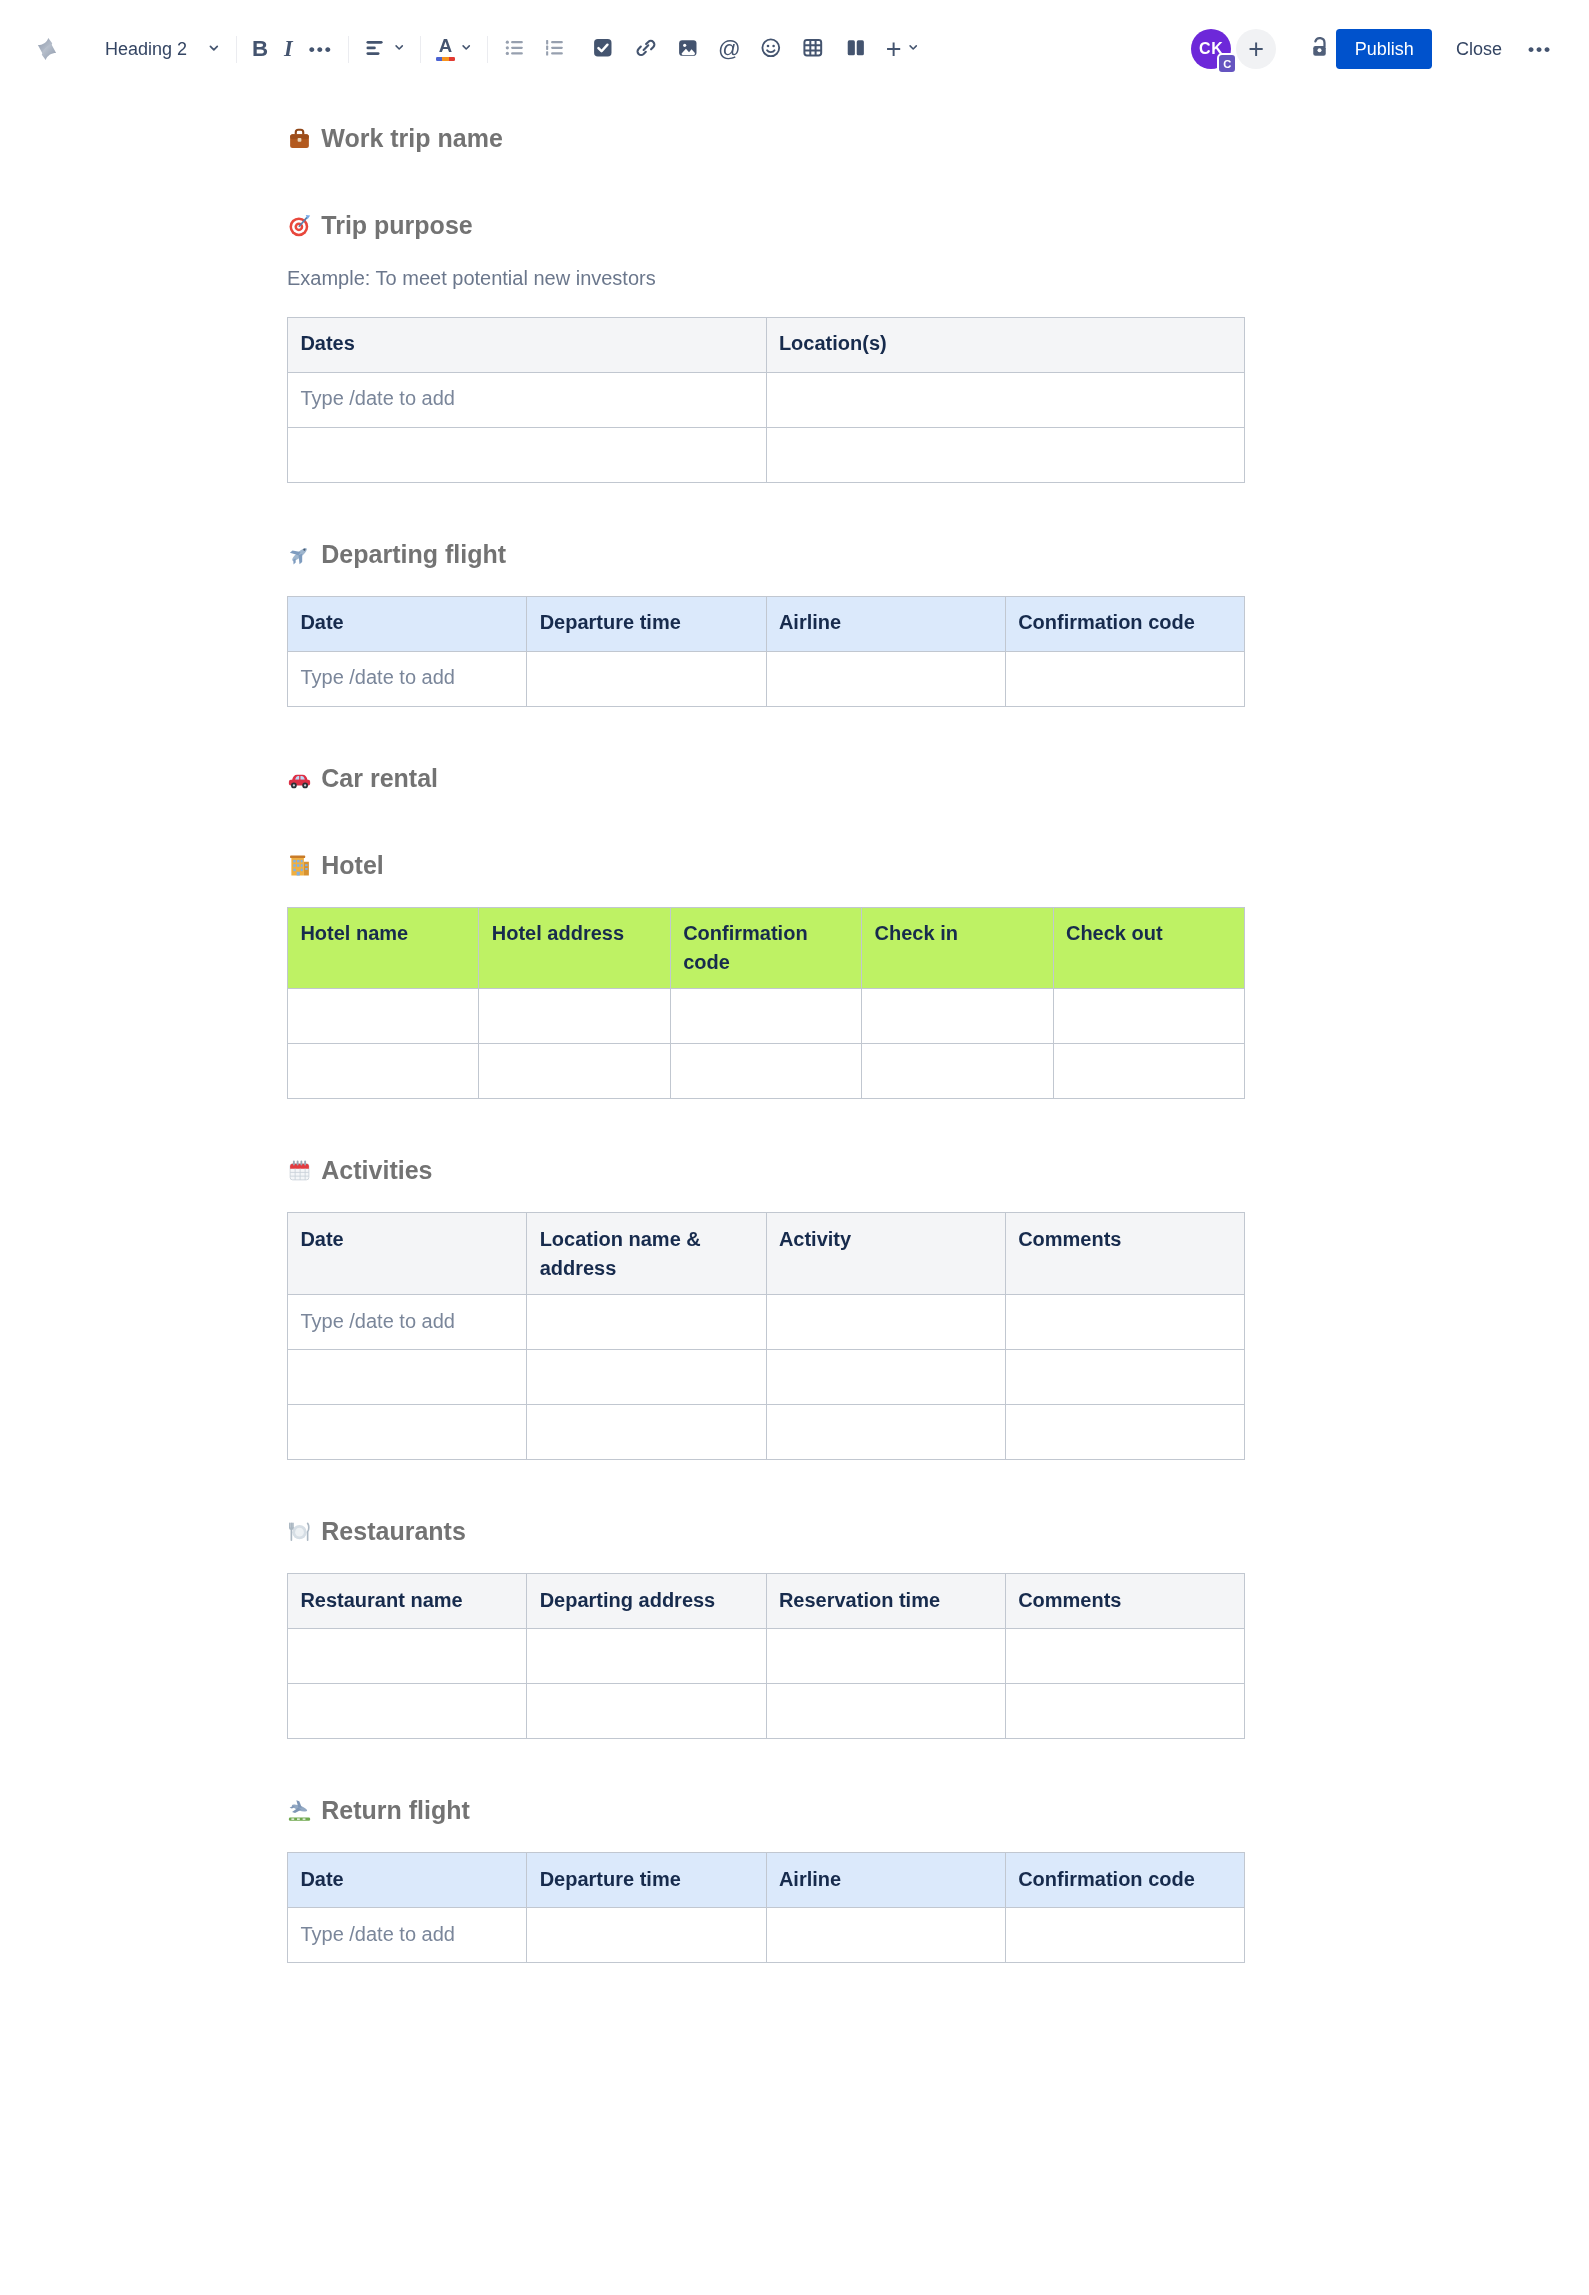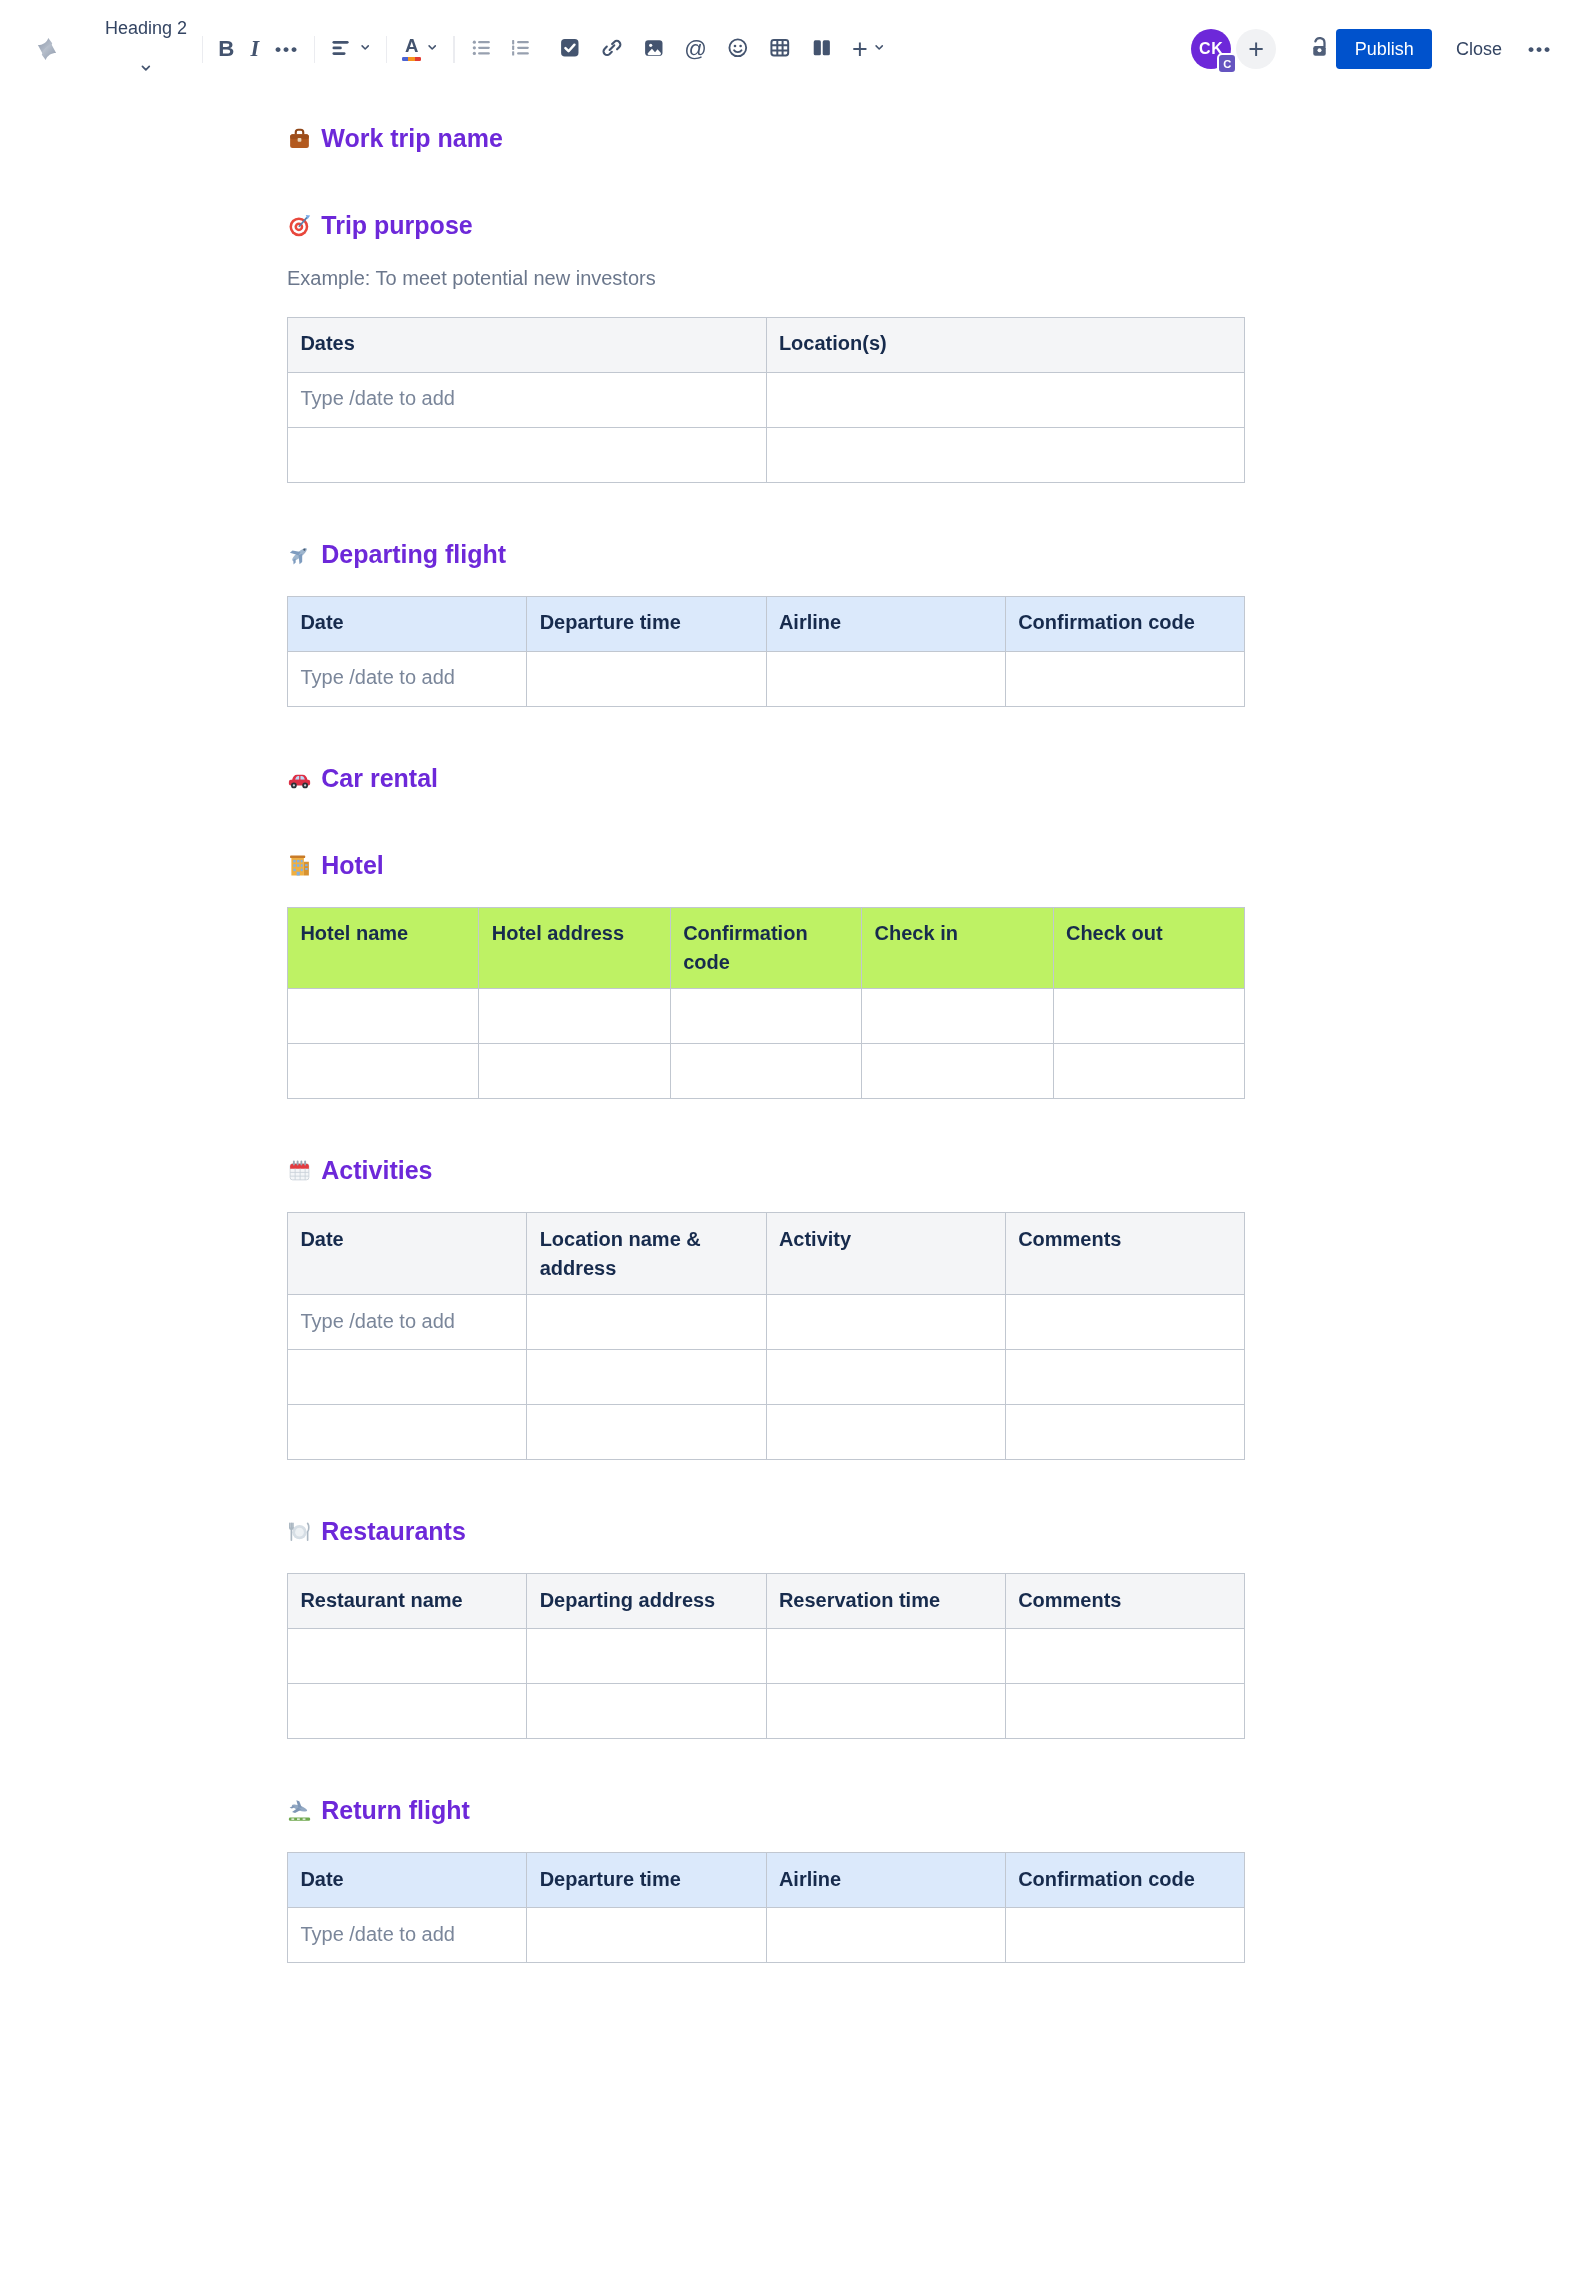--- a/index.html
+++ b/index.html
@@ -6,21 +6,21 @@
   html,body { width:1589px; height:2295px; background:#fff;
     font-family:"Liberation Sans","DejaVu Sans",sans-serif; color:#172B4D; overflow:hidden; }
 
   
   .toolbar { display:flex; align-items:center; height:83px; padding:15px 37px 0 34px; background:#fff; }
   .tb-group { display:flex; align-items:center; gap:16px; }
   .sep { width:1.2px; height:27px; background:#EBECF0; margin:0 15px; flex:0 0 auto; }
   .tb-btn { display:inline-flex; align-items:center; justify-content:center; background:none; border:none;
     cursor:pointer; color:#44546F; }
   .logo { margin-right:45px; display:flex; }
-  .style-select { font-size:18px; color:#344563; gap:20px; font-family:inherit;flex-direction:column; }
+  .style-select { font-size:18px; color:#344563; gap:20px; font-family:inherit; }
   .glyph-b { font-size:22.3px; font-weight:800; }
   .glyph-i { font-size:22.3px; font-style:italic; font-weight:600; font-family:"Liberation Serif","DejaVu Serif",serif; }
   .glyph-more { font-size:17.4px; letter-spacing:1.9px; font-weight:700; }
   .glyph-at { font-size:22.3px; font-weight:500; }
   .glyph-plus { font-size:27px; font-weight:300; line-height:1; }
   .color-btn { flex-direction:column; gap:1.2px; }
   .color-A { font-size:18.6px; font-weight:700; line-height:18.6px; }
   .color-bar { width:18.6px; height:4.3px; border-radius:1.2px;
     background:linear-gradient(90deg,#4C63D2 0 34%,#F7941E 34% 67%,#E23B32 67%); }
   .chev { margin-left:5px; }
@@ -38,21 +38,21 @@
   .lock-btn { margin-left:31px; }
   .publish-btn { margin-left:4px; height:40px; padding:0 18.6px; border:none; border-radius:3.7px;
     background:#0052CC; color:#fff; font-size:18px; font-weight:500; cursor:pointer; font-family:inherit; }
   .close-btn { margin-left:23.6px; font-size:18px; color:#344563; }
   .page-more { margin-left:26px; }
 
   
   .content { width:958px; margin-left:287px; }
   h1.page-title { margin-top:48px; font-size:35px; line-height:43px; font-weight:500; color:#172B4D; }
   h2.sec-h { display:flex; align-items:center; gap:9.3px; margin-top:56px; font-size:25px; line-height:31px;
-    font-weight:600; color:#6d28d9; }
+    font-weight:600; color:#737373; }
   h2.sec-h.first { margin-top:40px; }
   .sec-icon { width:25px; height:25px; flex:0 0 auto; display:inline-flex; }
   p.example { margin-top:23.6px; font-size:20px; line-height:26px; color:#6B778C; }
 
   table.doc-table { width:100%; margin-top:26px; border-collapse:collapse; table-layout:fixed; }
   .doc-table th, .doc-table td { border:1.2px solid #C1C7D0; padding:11.8px 12.4px; font-size:20px;
     line-height:28.6px; vertical-align:top; text-align:left; height:55px; }
   .doc-table th { font-weight:700; color:#172B4D; }
   .doc-table td { color:#172B4D; background:#fff; cursor:text; }
   .th-gray   { background:#F4F5F7; }

